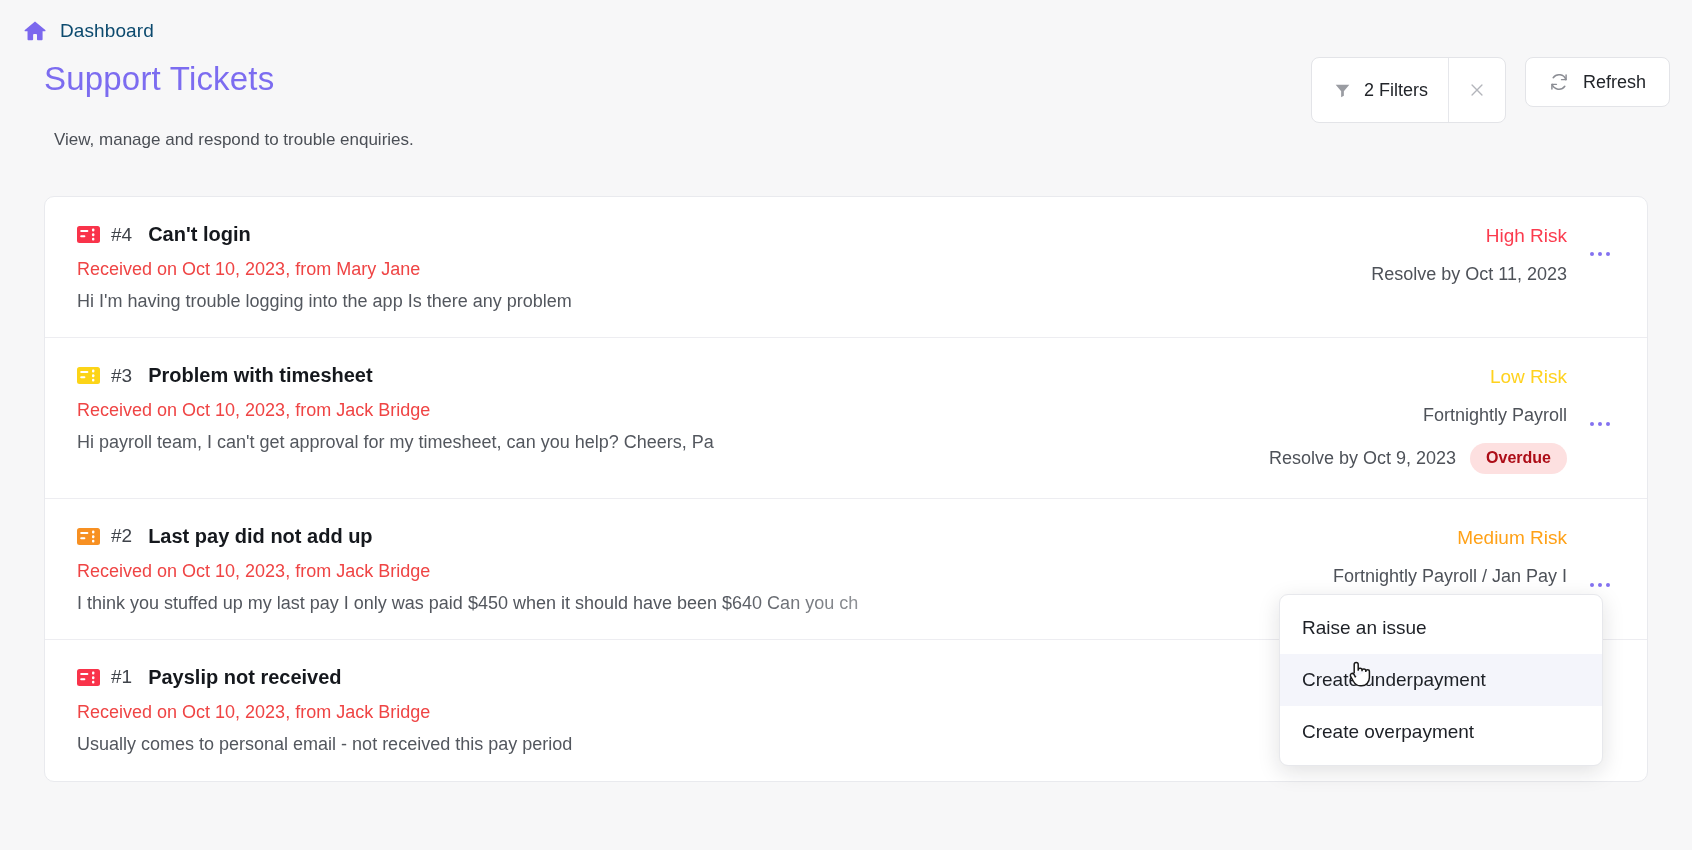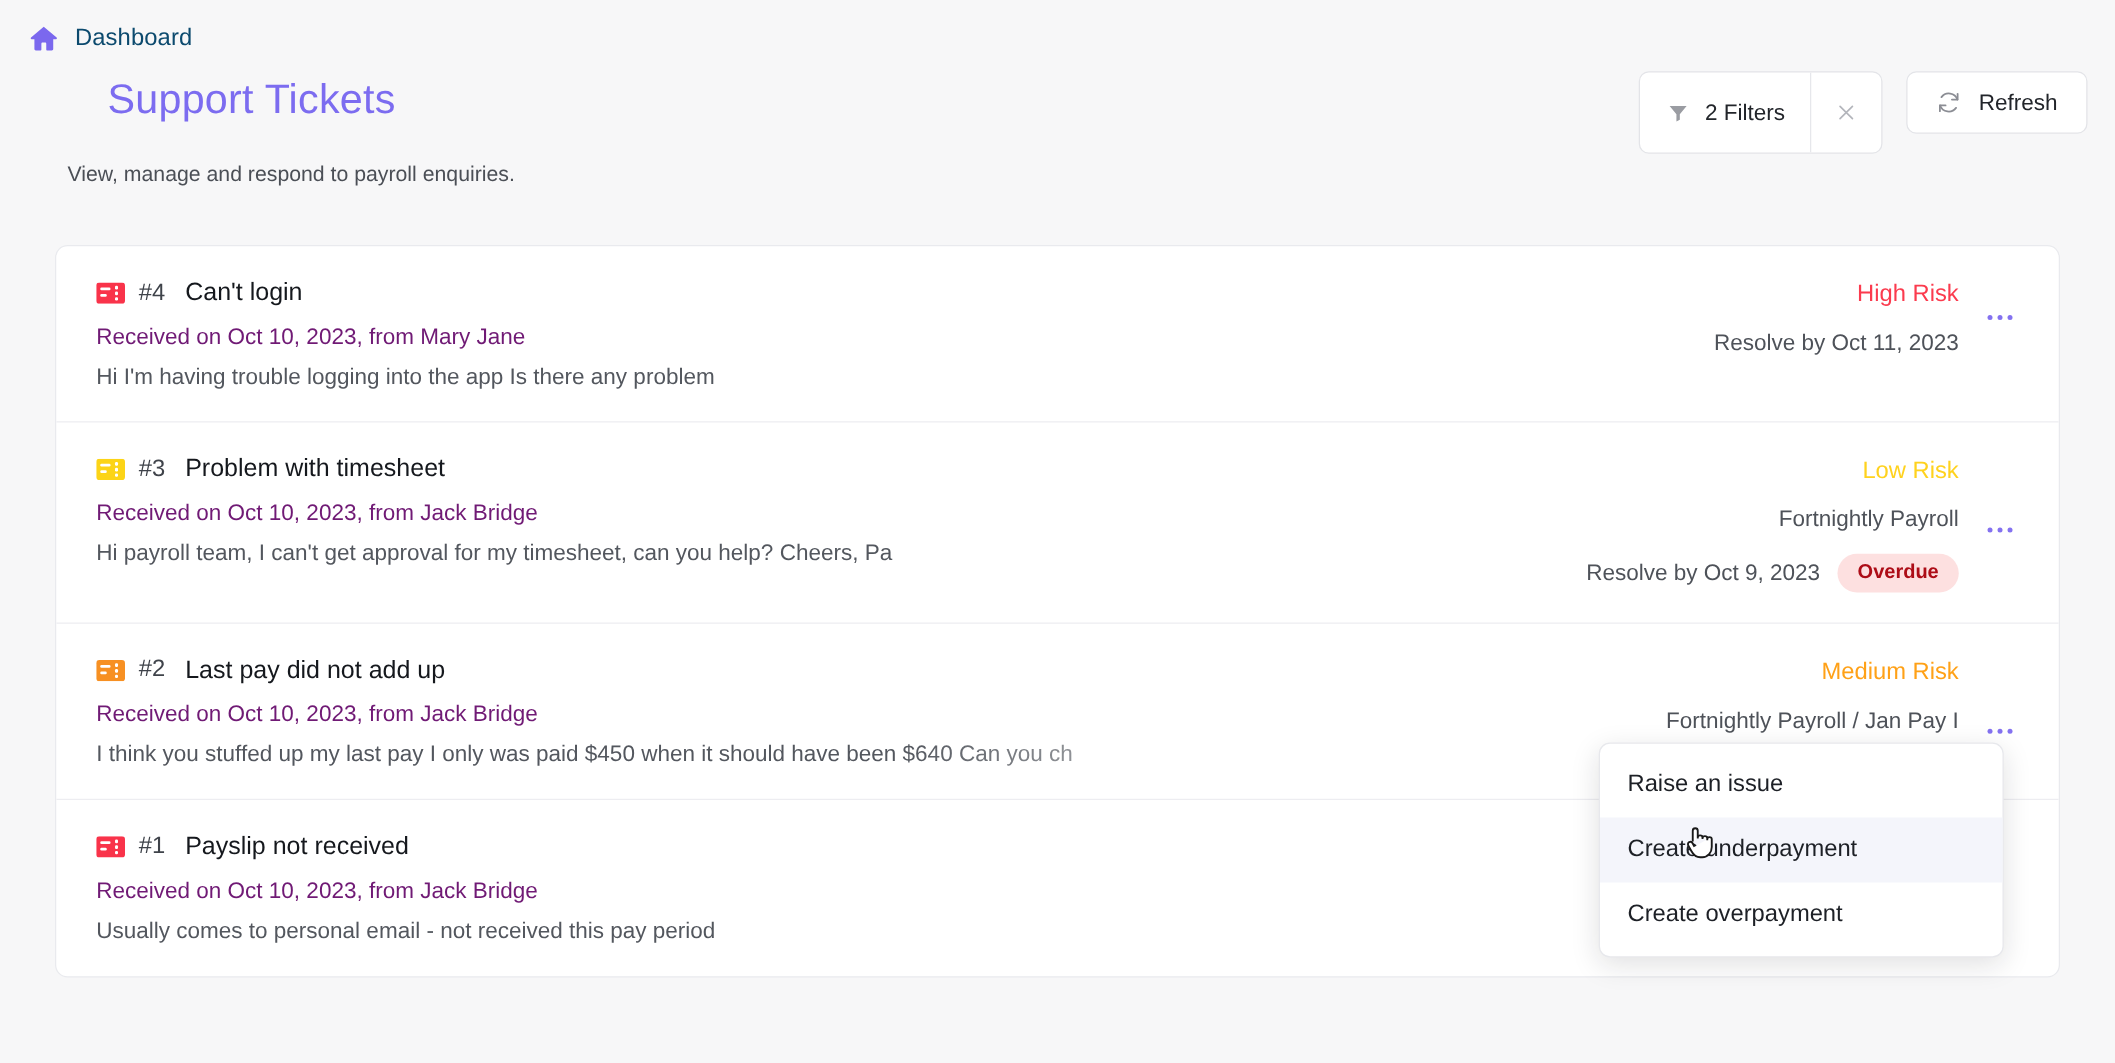--- a/index.html
+++ b/index.html
@@ -17,21 +17,21 @@
     display: flex; align-items: center; gap: 12px;
   }
   .home-icon { width: 26px; height: 26px; display: block; }
   .breadcrumb-label {
     font-size: 19px; color: #0c4a6e; letter-spacing: .1px;
   }
 
   
   .page-title {
     position: absolute; left: 44px; top: 60px;
-    font-size: 33px; font-weight: 400; color: #7c6cf0; letter-spacing: .2px; margin-left: 42px;
+    font-size: 33px; font-weight: 400; color: #7c6cf0; letter-spacing: .2px;
   }
   .page-subtitle {
     position: absolute; left: 54px; top: 130px;
     font-size: 17px; color: #4b4f56;
   }
 
   
   .actions {
     position: absolute; right: 22px; top: 57px;
     display: flex; align-items: stretch; gap: 19px;
@@ -74,22 +74,22 @@
     padding: 26px 30px 24px 32px;
     border-bottom: 1px solid #ededf1;
     min-height: 141px;
   }
   .ticket-row:last-child { border-bottom: 0; }
 
   .ticket-left { flex: 1 1 auto; min-width: 0; }
   .ticket-head { display: flex; align-items: center; gap: 11px; }
   .ticket-icon { width: 23px; height: 17px; display: block; flex: 0 0 auto; }
   .ticket-num { font-size: 19px; color: #3f434a; }
-  .ticket-title { font-size: 20px; font-weight: 400; color: #15181d; margin-left: 5px; }
-  .ticket-meta { margin-top: 13px; font-size: 18px; color: #701a75; }
+  .ticket-title { font-size: 20px; font-weight: 700; color: #15181d; margin-left: 5px; }
+  .ticket-meta { margin-top: 13px; font-size: 18px; color: #ef4444; }
   .ticket-body-wrap {
     margin-top: 11px;
     position: relative; max-width: 1040px;
   }
   .ticket-body {
     font-size: 18px; color: #53575e; white-space: nowrap; overflow: hidden;
     -webkit-mask-image: linear-gradient(to right, #000 0%, #000 62%, transparent 100%);
     mask-image: linear-gradient(to right, #000 0%, #000 62%, transparent 100%);
   }
 
@@ -151,21 +151,21 @@
   <div class="breadcrumb">
     <span>
       <svg class="home-icon" viewBox="0 0 24 24" fill="none">
         <path d="M12 3.2 2.6 11.1c-.5.4-.2 1.2.45 1.2H5.1v7.3c0 .6.45 1.05 1.05 1.05h3.3c.45 0 .8-.35.8-.8v-4.2c0-.45.35-.8.8-.8h2c.45 0 .8.35.8.8v4.2c0 .45.35.8.8.8h3.3c.6 0 1.05-.45 1.05-1.05v-7.3h2.05c.65 0 .95-.8.45-1.2L12 3.2Z" fill="#7b68ee"></path>
       </svg>
     </span>
     <span class="breadcrumb-label">Dashboard</span>
   </div>
 
   <h1 class="page-title">Support Tickets</h1>
-  <p class="page-subtitle">View, manage and respond to payroll enquiries.</p>
+  <p class="page-subtitle">View, manage and respond to trouble enquiries.</p>
 
   <div class="actions">
     <div class="filter-group">
       <button class="filter-btn">
         <span>
           <svg class="funnel-icon" viewBox="0 0 20 20" fill="none">
             <path d="M2 3.3h16L11.6 11v5.3L8.4 17.8V11L2 3.3Z" fill="#9a9ca2"></path>
           </svg>
         </span>
         <span class="filter-label">2 Filters</span>

